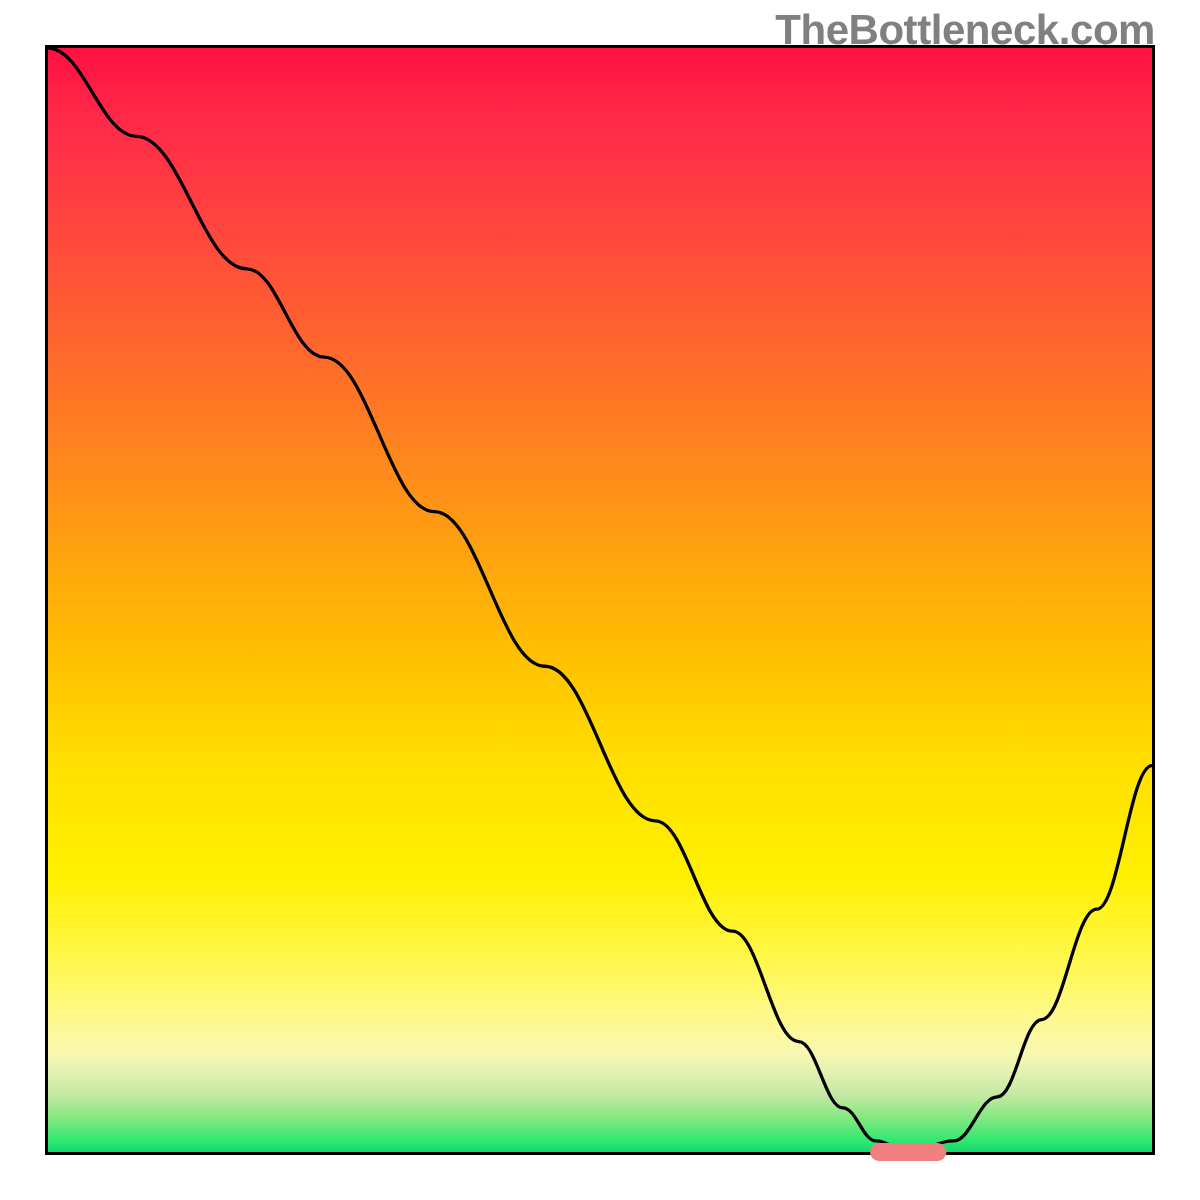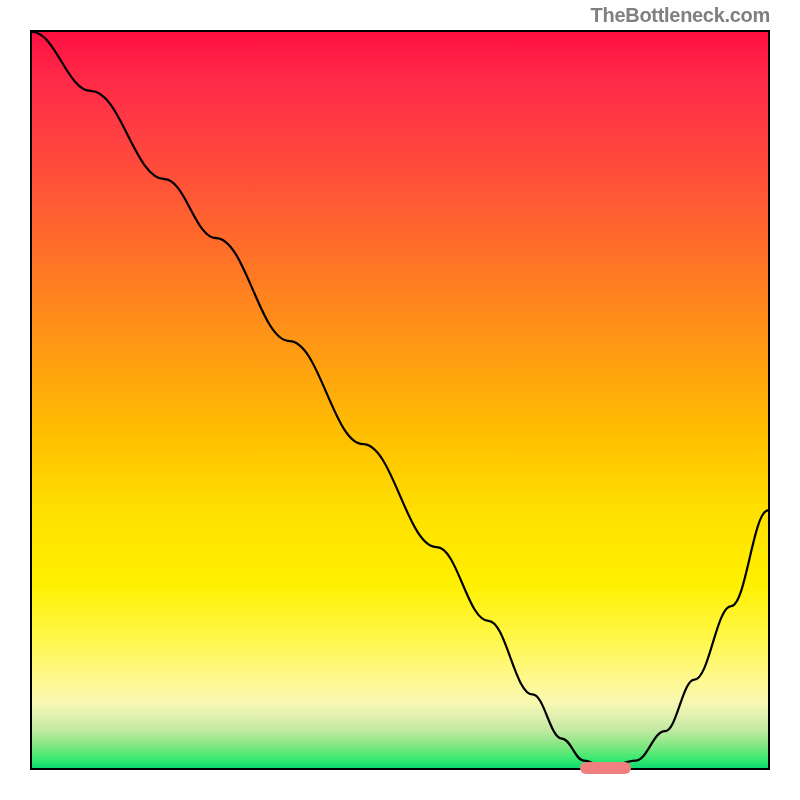--- a/index.html
+++ b/index.html
@@ -46,21 +46,21 @@
     inset: 0;
     width: 100%;
     height: 100%;
     pointer-events: none;
   }
   .watermark {
     position: absolute;
     top: 4px;
     right: 30px;
     font-family: Arial, Helvetica, sans-serif;
-    font-size: 20px;
+    font-size: 28px;
     font-weight: bold;
     color: #808080;
     letter-spacing: -0.3px;
   }
   .marker {
     position: absolute;
     height: 12px;
     width: 50px;
     border-radius: 6px;
     background: #f08080;

